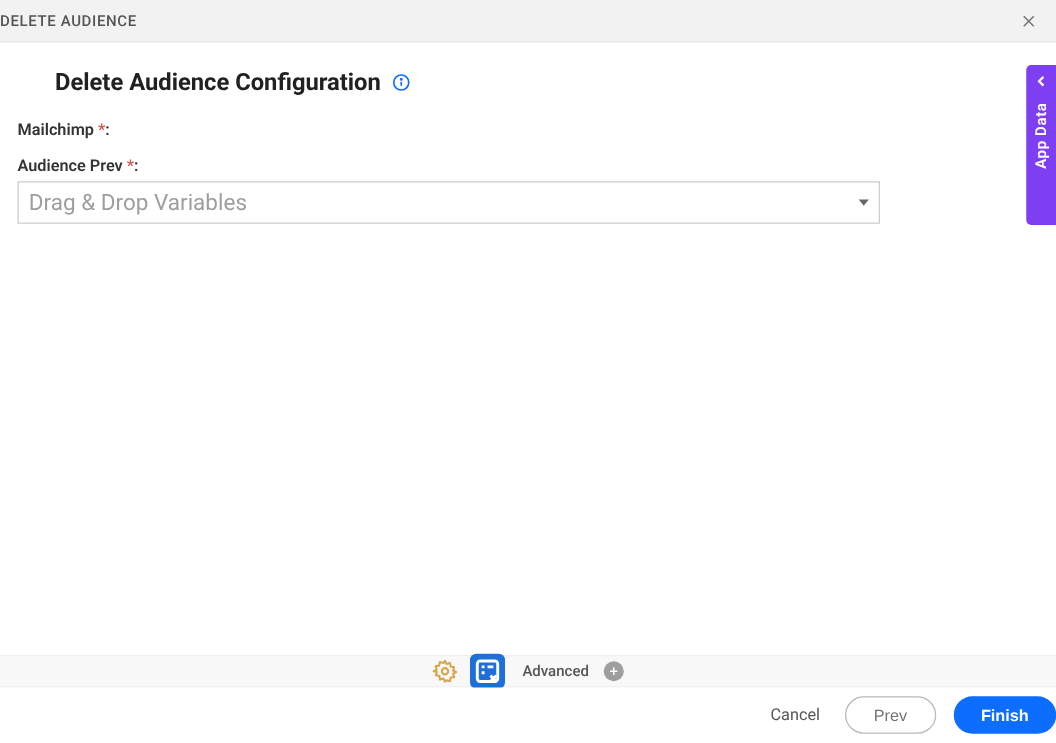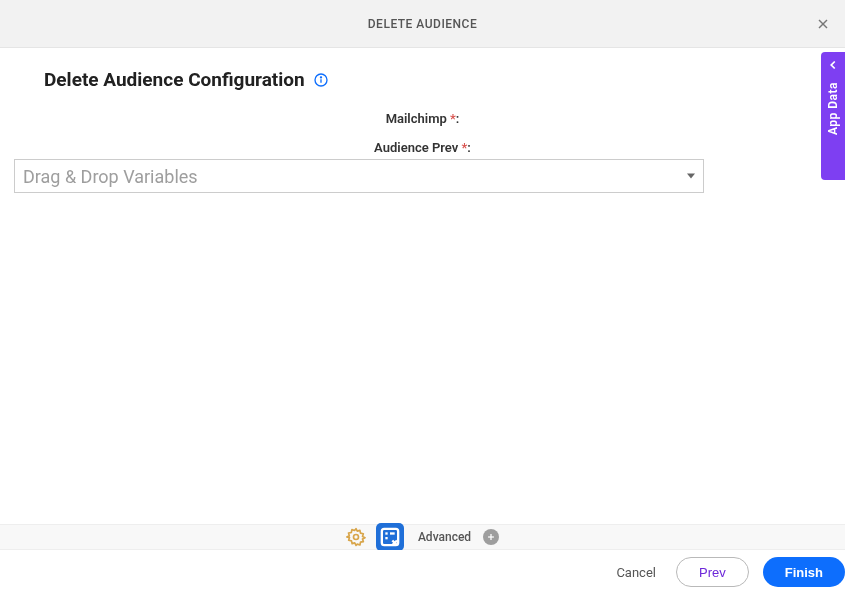--- a/index.html
+++ b/index.html
@@ -5,26 +5,25 @@
     * { box-sizing: border-box; margin: 0; padding: 0; }
     body {
       font-family: -apple-system, BlinkMacSystemFont, "Segoe UI", Roboto, Arial, sans-serif;
       background: #fff;
       width: 845px;
       height: 594px;
       position: relative;
       overflow: hidden;
     }
     .header-bar {
-      height: 48px;
+      height: 34px;
       background: #f2f2f2;
       border-bottom: 1px solid #e5e5e5;
       display: flex;
       align-items: center;
-      justify-content: center;
       position: relative;
     }
     .header-title {
       font-size: 12px;
       color: #555;
       letter-spacing: 0.5px;
       font-weight: 500;
     }
     .close-btn {
       position: absolute;
@@ -58,21 +57,21 @@
     }
     .info-icon {
       width: 16px;
       height: 16px;
       color: #0d6efd;
       display: inline-flex;
       align-items: center;
       justify-content: center;
     }
     
-    .form-group { margin-bottom: 14px; text-align: center; }
+    .form-group { margin-bottom: 14px; }
     .form-label {
       font-size: 13px;
       color: #333;
       font-weight: 600;
       margin-bottom: 4px;
       display: block;
     }
     .form-label .asterisk { color: #d9534f; }
     
     .select-row {
@@ -205,21 +204,21 @@
     }
     .cancel-link {
       font-size: 13px;
       color: #555;
       cursor: pointer;
       padding: 0 6px;
     }
     .btn-outline {
       border: 1px solid #b9b9b9;
       background: #fff;
-      color: #6d28d9;
+      color: #737373;
       border-radius: 18px;
       font-size: 13px;
       font-weight: 500;
       height: 30px;
       padding: 0 22px;
       cursor: pointer;
     }
     .btn-primary {
       border: none;
       background: #0d6efd;

